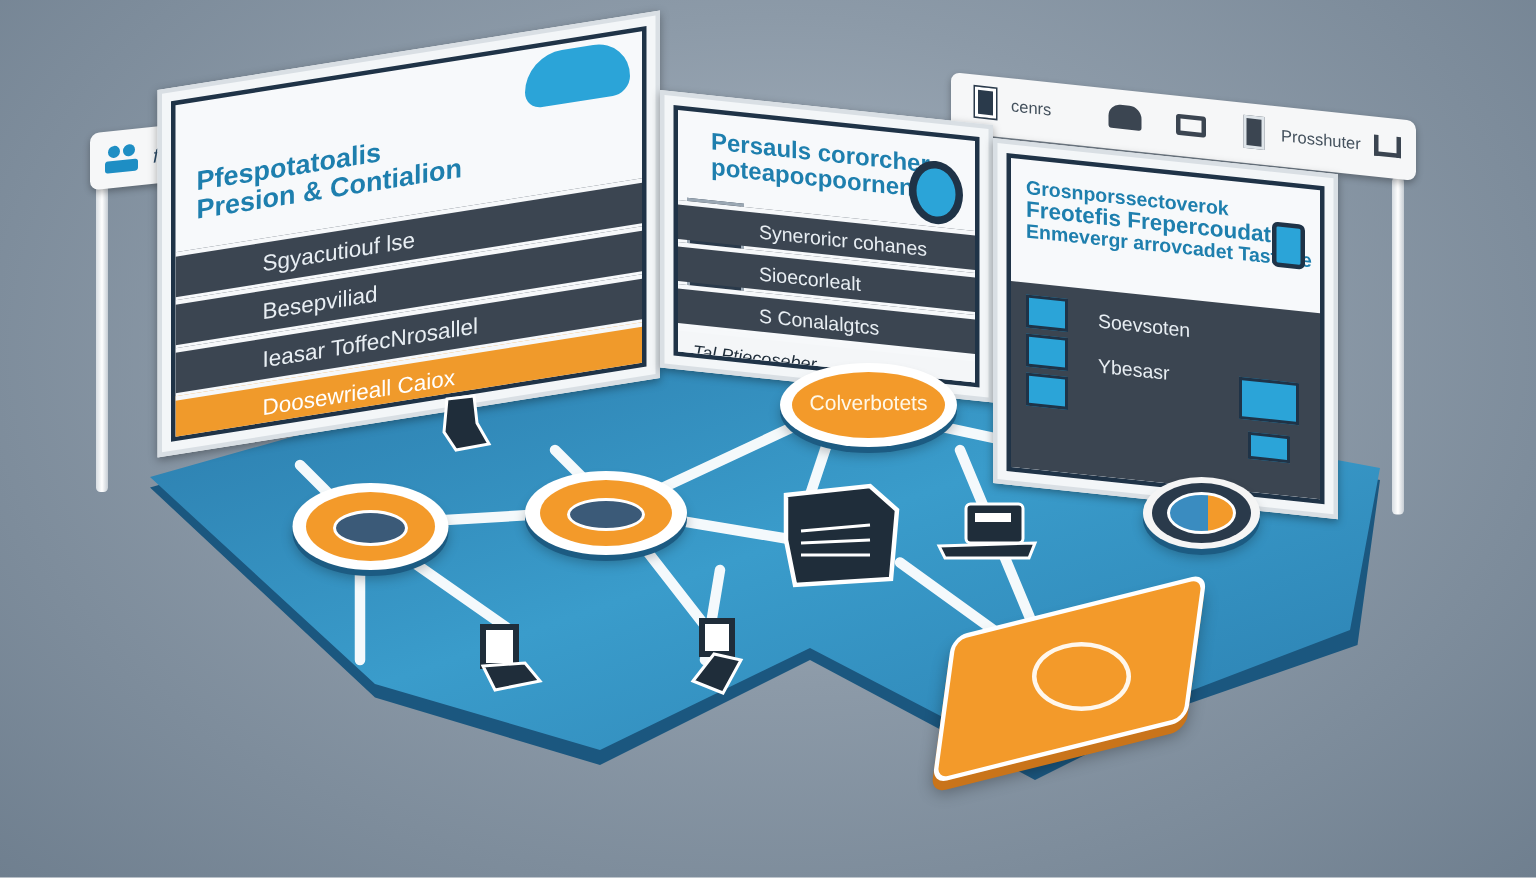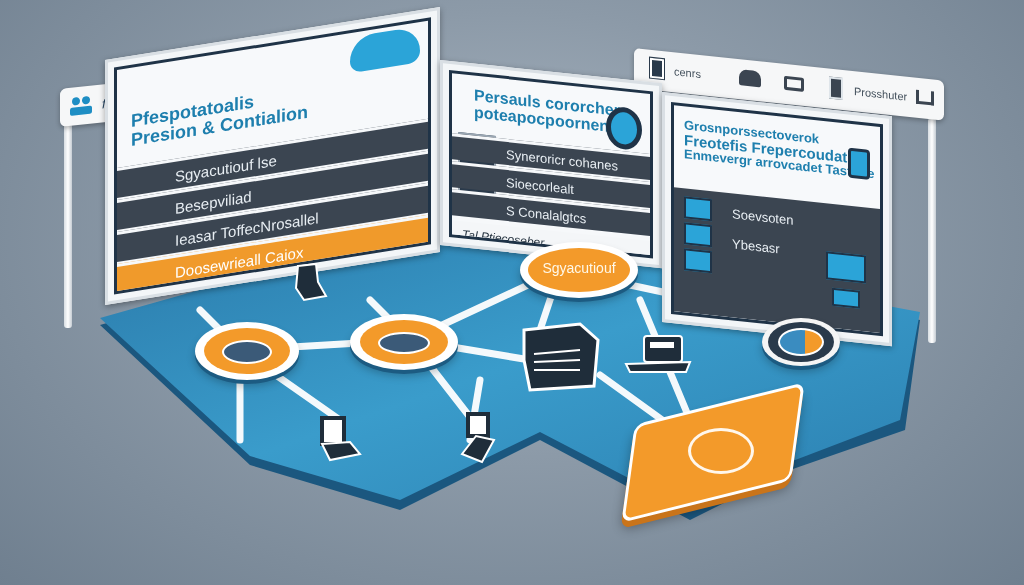--- a/index.html
+++ b/index.html
@@ -176,21 +176,21 @@
     <span class="abs" style="left:10px;top:90px;width:28px;height:22px;background:#2ba4d8;border:2px solid #1f3347;"></span>
     <span class="abs" style="left:10px;top:116px;width:28px;height:22px;background:#2ba4d8;border:2px solid #1f3347;"></span>
     <span class="abs" style="left:10px;top:142px;width:28px;height:22px;background:#2ba4d8;border:2px solid #1f3347;"></span>
     <span class="abs" style="right:14px;top:130px;width:40px;height:28px;background:#2ba4d8;border:2px solid #1f3347;"></span>
     <span class="abs" style="right:20px;top:166px;width:28px;height:18px;background:#2ba4d8;border:2px solid #1f3347;"></span>
   </div>
 </div>
 
 <div class="node-ring" style="left:520px;top:242px;width:118px;height:56px;"></div>
 <div class="node-orange" style="left:528px;top:248px;width:102px;height:44px;"></div>
-<div class="conv-label" style="left:528px;top:260px;width:102px;">Sgyacutiouf</div>
+<div class="conv-label" style="left:528px;top:260px;width:102px;">Colverbotets</div>
 
 <div class="node-ring" style="left:195px;top:322px;width:104px;height:58px;"></div>
 <div class="node-orange" style="left:204px;top:328px;width:86px;height:46px;"></div>
 <div class="node-pie" style="left:222px;top:340px;width:50px;height:24px;"></div>
 
 <div class="node-ring" style="left:350px;top:314px;width:108px;height:56px;"></div>
 <div class="node-orange" style="left:360px;top:320px;width:88px;height:44px;"></div>
 <div class="node-pie" style="left:378px;top:332px;width:52px;height:22px;"></div>
 
 <div class="node-ring" style="left:762px;top:318px;width:78px;height:48px;background:#f5f5f5;"></div>

